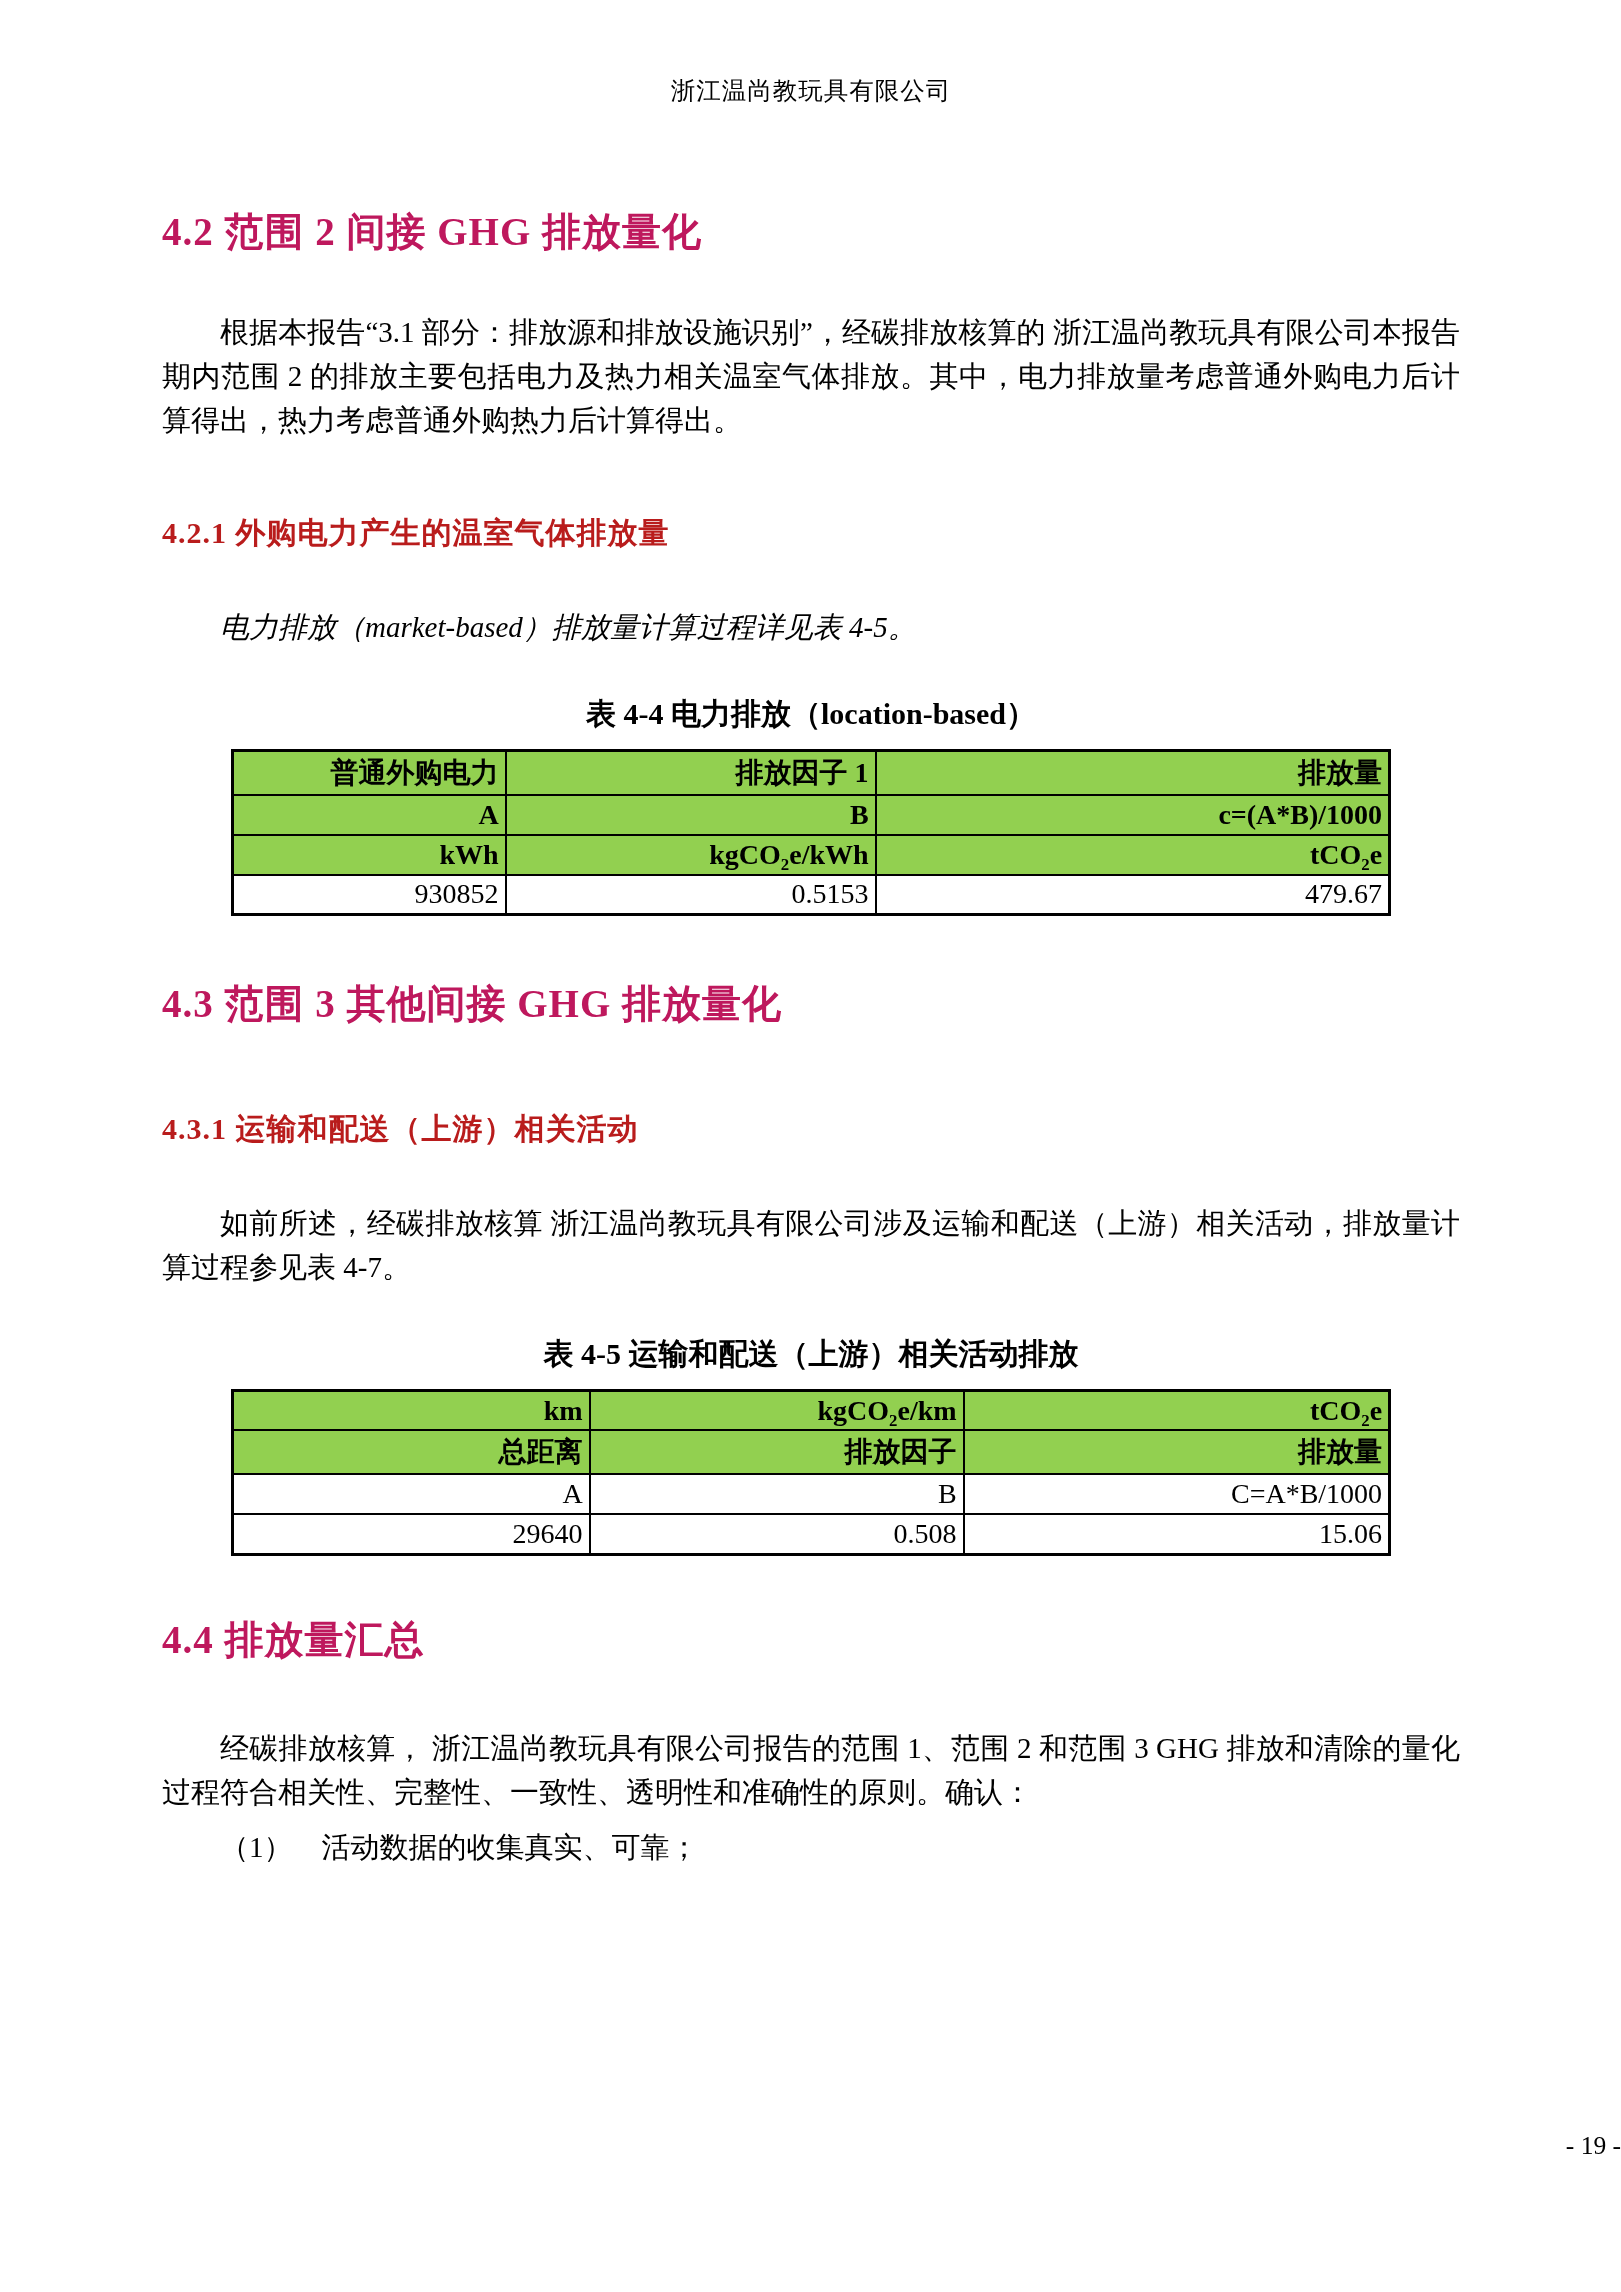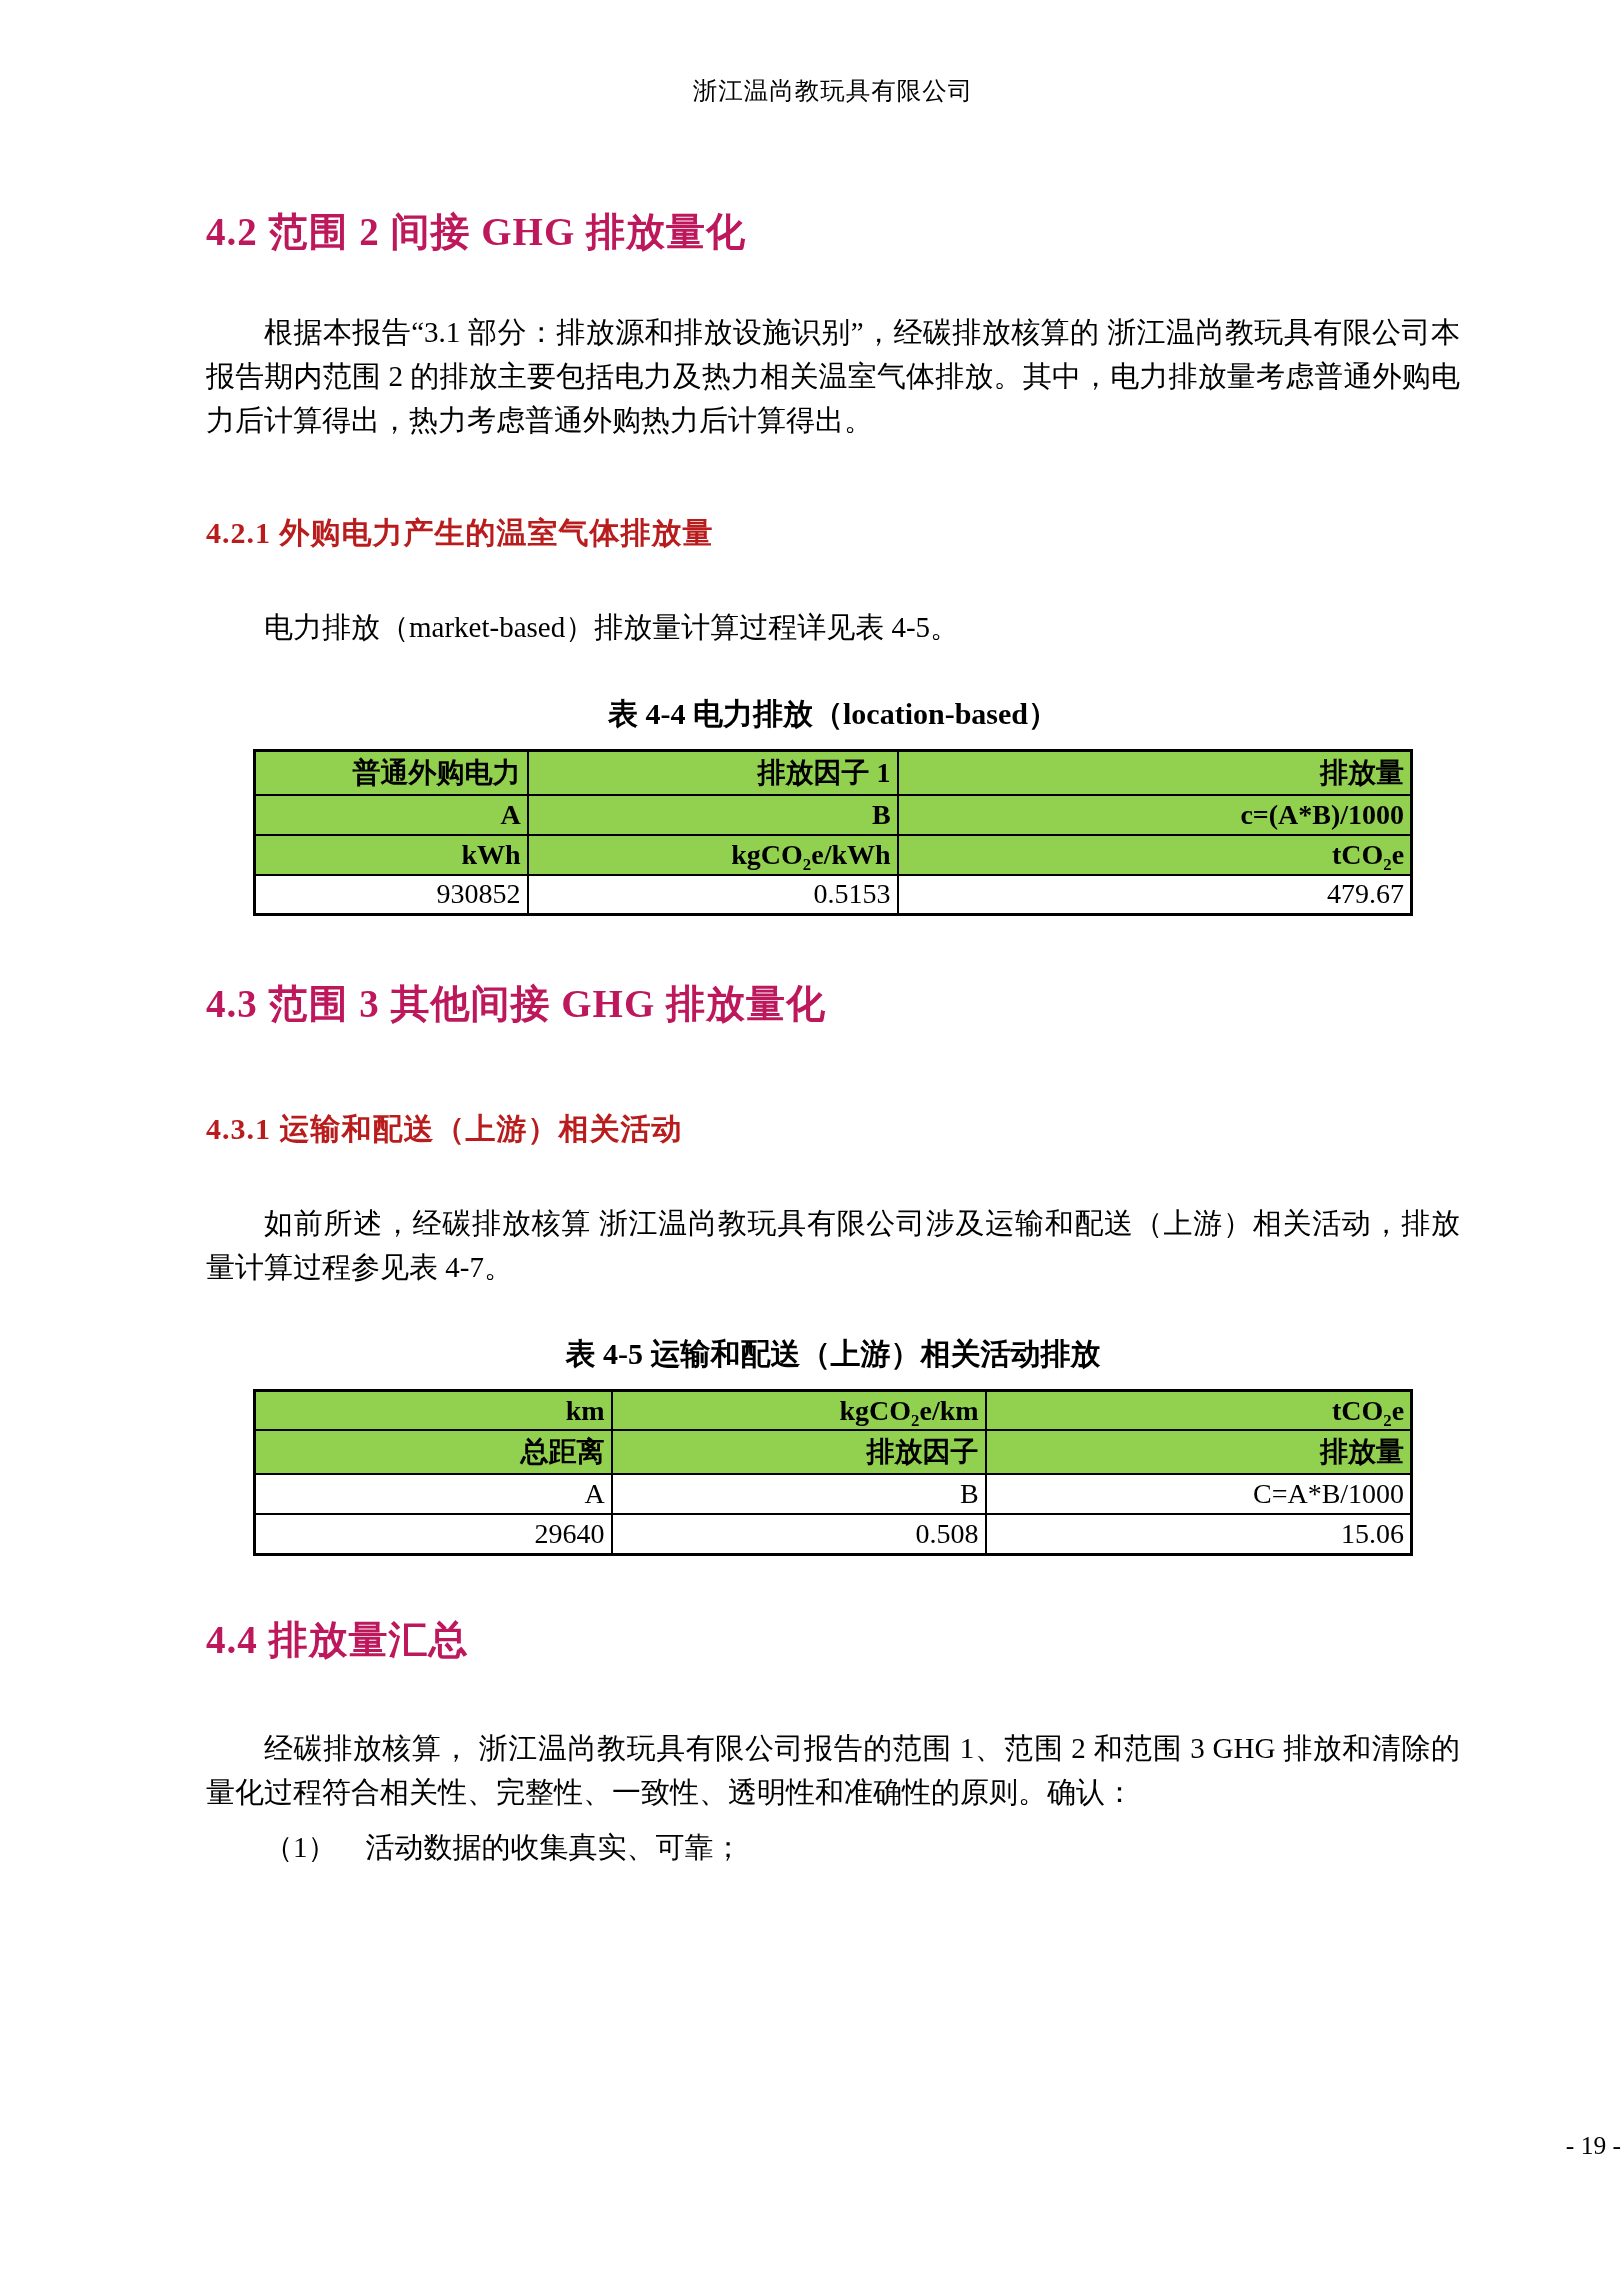--- a/index.html
+++ b/index.html
@@ -9,21 +9,20 @@
     height: 2293px;
     background: #ffffff;
     position: relative;
     margin: 0 auto;
     font-family: "Liberation Serif", "DejaVu Serif", serif;
     color: #000000;
     overflow: hidden;
   }
   .content {
     padding: 74px 161px 0 162px;
-    margin-left: 44px;
   }
   .doc-header {
     text-align: center;
     font-size: 24.5px;
     letter-spacing: 1px;
   }
   .h-main {
     color: #be185d;
     font-size: 39px;
     font-weight: bold;
@@ -40,21 +39,21 @@
   .h-43  { margin-top: 61px; }
   .h-431 { margin-top: 78px; }
   .h-44  { margin-top: 57px; }
   .body-para {
     font-size: 29px;
     line-height: 44px;
     text-align: justify;
     text-indent: 2em;
   }
   .p-1  { margin-top: 51px; }
-  .p-2  { margin-top: 51px; }
+  .p-2  { margin-top: 51px; font-style: italic; }
   .p-3  { margin-top: 51px; }
   .p-4  { margin-top: 59px; }
   .list-line {
     font-size: 29px;
     line-height: 66px;
     text-indent: 2em;
   }
   .tbl-caption {
     margin-top: 45px;
     text-align: center;

